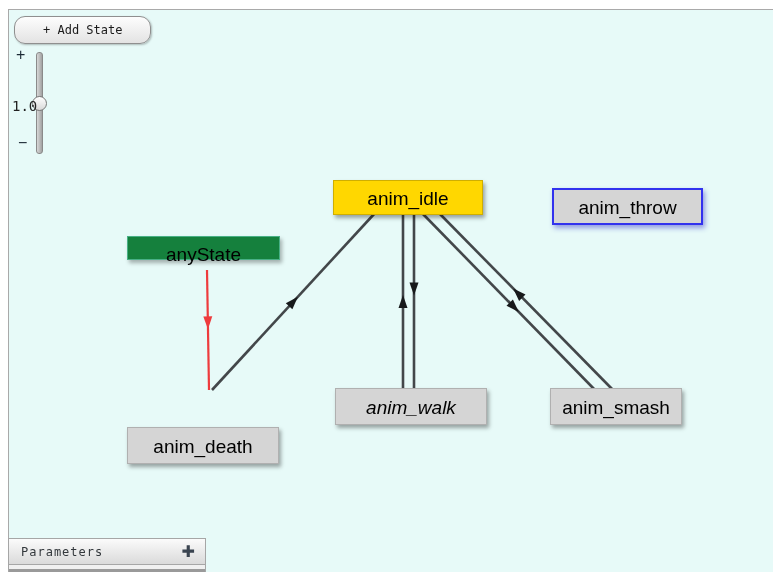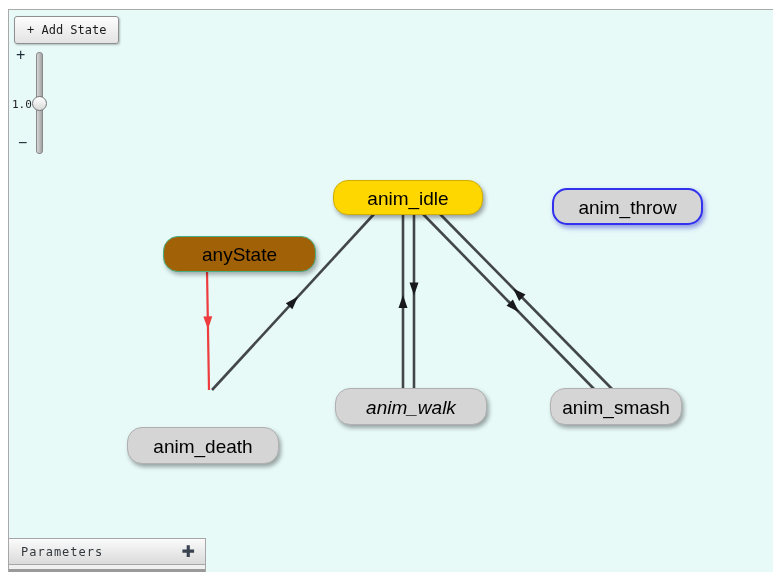--- a/index.html
+++ b/index.html
@@ -2,39 +2,39 @@
 <html><head>
 <meta charset="utf-8">
 <style>
   html,body{margin:0;padding:0;width:773px;height:572px;overflow:hidden;background:#ffffff;
             font-family:"Liberation Sans","DejaVu Sans",sans-serif;}
   
   #canvas{position:absolute;left:8px;top:9px;width:765px;height:563px;
           background:#e7faf8;border-top:1px solid #a9a9a9;border-left:1px solid #a9a9a9;}
   #edge-svg{position:absolute;left:0;top:0;width:773px;height:572px;pointer-events:none;}
   
-  .node{position:absolute;box-sizing:border-box;border-radius:15px;text-align:center;
+  .node{position:absolute;box-sizing:border-box;border-radius:0;text-align:center;
         font-size:19px;color:#000;cursor:move;z-index:5;
         box-shadow:2px 3px 4px rgba(0,0,0,0.35);}
   .node span{display:inline-block;vertical-align:middle;}
   
   #add-state{position:absolute;left:14px;top:16px;z-index:10;
              font-family:"DejaVu Sans Mono","Liberation Mono",monospace;font-size:12px;color:#1b1b1b;
-             background:linear-gradient(#fdfdfd,#e3e3e3);border:1px solid #8f8f8f;border-radius:3px;
-             padding:6px 12px;box-shadow:1px 1px 2px rgba(0,0,0,0.25);cursor:pointer;white-space:pre;text-align:center;}
+             background:linear-gradient(#fdfdfd,#e3e3e3);border:1px solid #8f8f8f;border-radius:11px;
+             padding:6px 28px;box-shadow:1px 1px 2px rgba(0,0,0,0.25);cursor:pointer;white-space:pre;text-align:center;}
   
   #zoom-slider{position:absolute;left:10px;top:46px;width:50px;height:115px;z-index:10;}
   .zoom-plus{position:absolute;left:6px;top:0px;font-size:16px;color:#1d2b36;cursor:pointer;}
   .zoom-minus{position:absolute;left:8px;top:88px;font-size:16px;color:#1d2b36;cursor:pointer;}
   .slider-track{position:absolute;left:26px;top:6px;width:5px;height:100px;border-radius:3px;
                 background:linear-gradient(to right,#d8d8d8,#a2a2a2);border:1px solid #8a8a8a;cursor:pointer;}
   .slider-knob{position:absolute;left:22px;top:50px;width:13px;height:13px;border-radius:50%;
                background:linear-gradient(#ffffff,#d9d9d9);border:1.5px solid #777;cursor:grab;}
   .slider-value{position:absolute;left:2px;top:52px;font-family:"DejaVu Sans Mono","Liberation Mono",monospace;
-                font-size:11px;color:#222;}
+                font-size:14px;color:#222;}
   
   #params-panel{position:absolute;left:8px;top:538px;width:198px;z-index:10;}
   #params-header{box-sizing:border-box;height:27px;display:flex;align-items:center;justify-content:space-between;
                  padding:0 10px 0 12px;background:linear-gradient(#fbfbfb,#dadada);
                  border:1px solid #a6a6a6;cursor:pointer;gap:40px;}
   #params-title{font-family:"DejaVu Sans Mono","Liberation Mono",monospace;font-size:12px;color:#33383c;letter-spacing:1px;}
   #params-add{font-size:16px;font-weight:bold;color:#3a4450;line-height:16px;cursor:pointer;}
   #params-body{height:4px;background:#f0f0f0;border-left:1px solid #a6a6a6;border-right:1px solid #a6a6a6;}
   #params-footer{height:3px;background:#9a9a9a;border-left:1px solid #a6a6a6;border-right:1px solid #a6a6a6;}
 </style>
@@ -54,21 +54,21 @@
     <polygon points="414.0,295.6 409.5,282.6 418.5,282.6" fill="#17191b"></polygon>
     <line x1="422" y1="213" x2="596" y2="391" stroke="#43474a" stroke-width="2.6"></line>
     <polygon points="518.8,312.0 506.5,305.8 512.9,299.5" fill="#17191b"></polygon>
     <line x1="614" y1="391" x2="439" y2="213" stroke="#43474a" stroke-width="2.6"></line>
     <polygon points="513.2,288.5 525.5,294.6 519.1,300.9" fill="#17191b"></polygon>
   </svg>
 
 <div id="nodes">
     <div class="node" style="left: 333px; top: 180px; width: 150px; height: 35px; line-height: 33px; background: rgb(255, 215, 0); border: 1px solid rgb(207, 174, 0); box-shadow: rgba(0, 0, 0, 0.35) 2px 3px 4px;"><span>anim_idle</span></div>
     <div class="node" style="left: 552px; top: 188px; width: 151px; height: 37px; line-height: 33px; background: rgb(213, 213, 213); border: 2px solid rgb(50, 50, 238); box-shadow: rgba(40, 40, 200, 0.45) 2px 3px 5px;"><span>anim_throw</span></div>
-    <div class="node" style="left: 127px; top: 236px; width: 153px; height: 36px; line-height: 34px; background: #a16207; border: 1px solid rgb(73, 176, 134); box-shadow: rgba(0, 0, 0, 0.3) 2px 3px 4px; margin-left: 36px;"><span>anyState</span></div>
+    <div class="node" style="left: 127px; top: 236px; width: 153px; height: 24px; line-height: 34px; background: #15803d; border: 1px solid rgb(73, 176, 134); box-shadow: rgba(0, 0, 0, 0.3) 2px 3px 4px;"><span>anyState</span></div>
     <div class="node" style="left: 127px; top: 387px; width: 152px; height: 37px; line-height: 35px; background: rgb(213, 213, 213); border: 1px solid rgb(176, 176, 176); box-shadow: rgba(0, 0, 0, 0.35) 2px 3px 4px; margin-top: 40px;"><span>anim_death</span></div>
     <div class="node" style="left: 335px; top: 388px; width: 152px; height: 37px; line-height: 35px; background: rgb(213, 213, 213); border: 1px solid rgb(176, 176, 176); box-shadow: rgba(0, 0, 0, 0.35) 2px 3px 4px; font-style: italic;"><span>anim_walk</span></div>
     <div class="node" style="left: 550px; top: 388px; width: 132px; height: 37px; line-height: 35px; background: rgb(213, 213, 213); border: 1px solid rgb(176, 176, 176); box-shadow: rgba(0, 0, 0, 0.35) 2px 3px 4px;"><span>anim_smash</span></div>
   </div>
 
 <button id="add-state">+ Add State</button>
 
 <div id="zoom-slider">
   <div class="zoom-plus">+</div>
   <div class="slider-track"></div>

